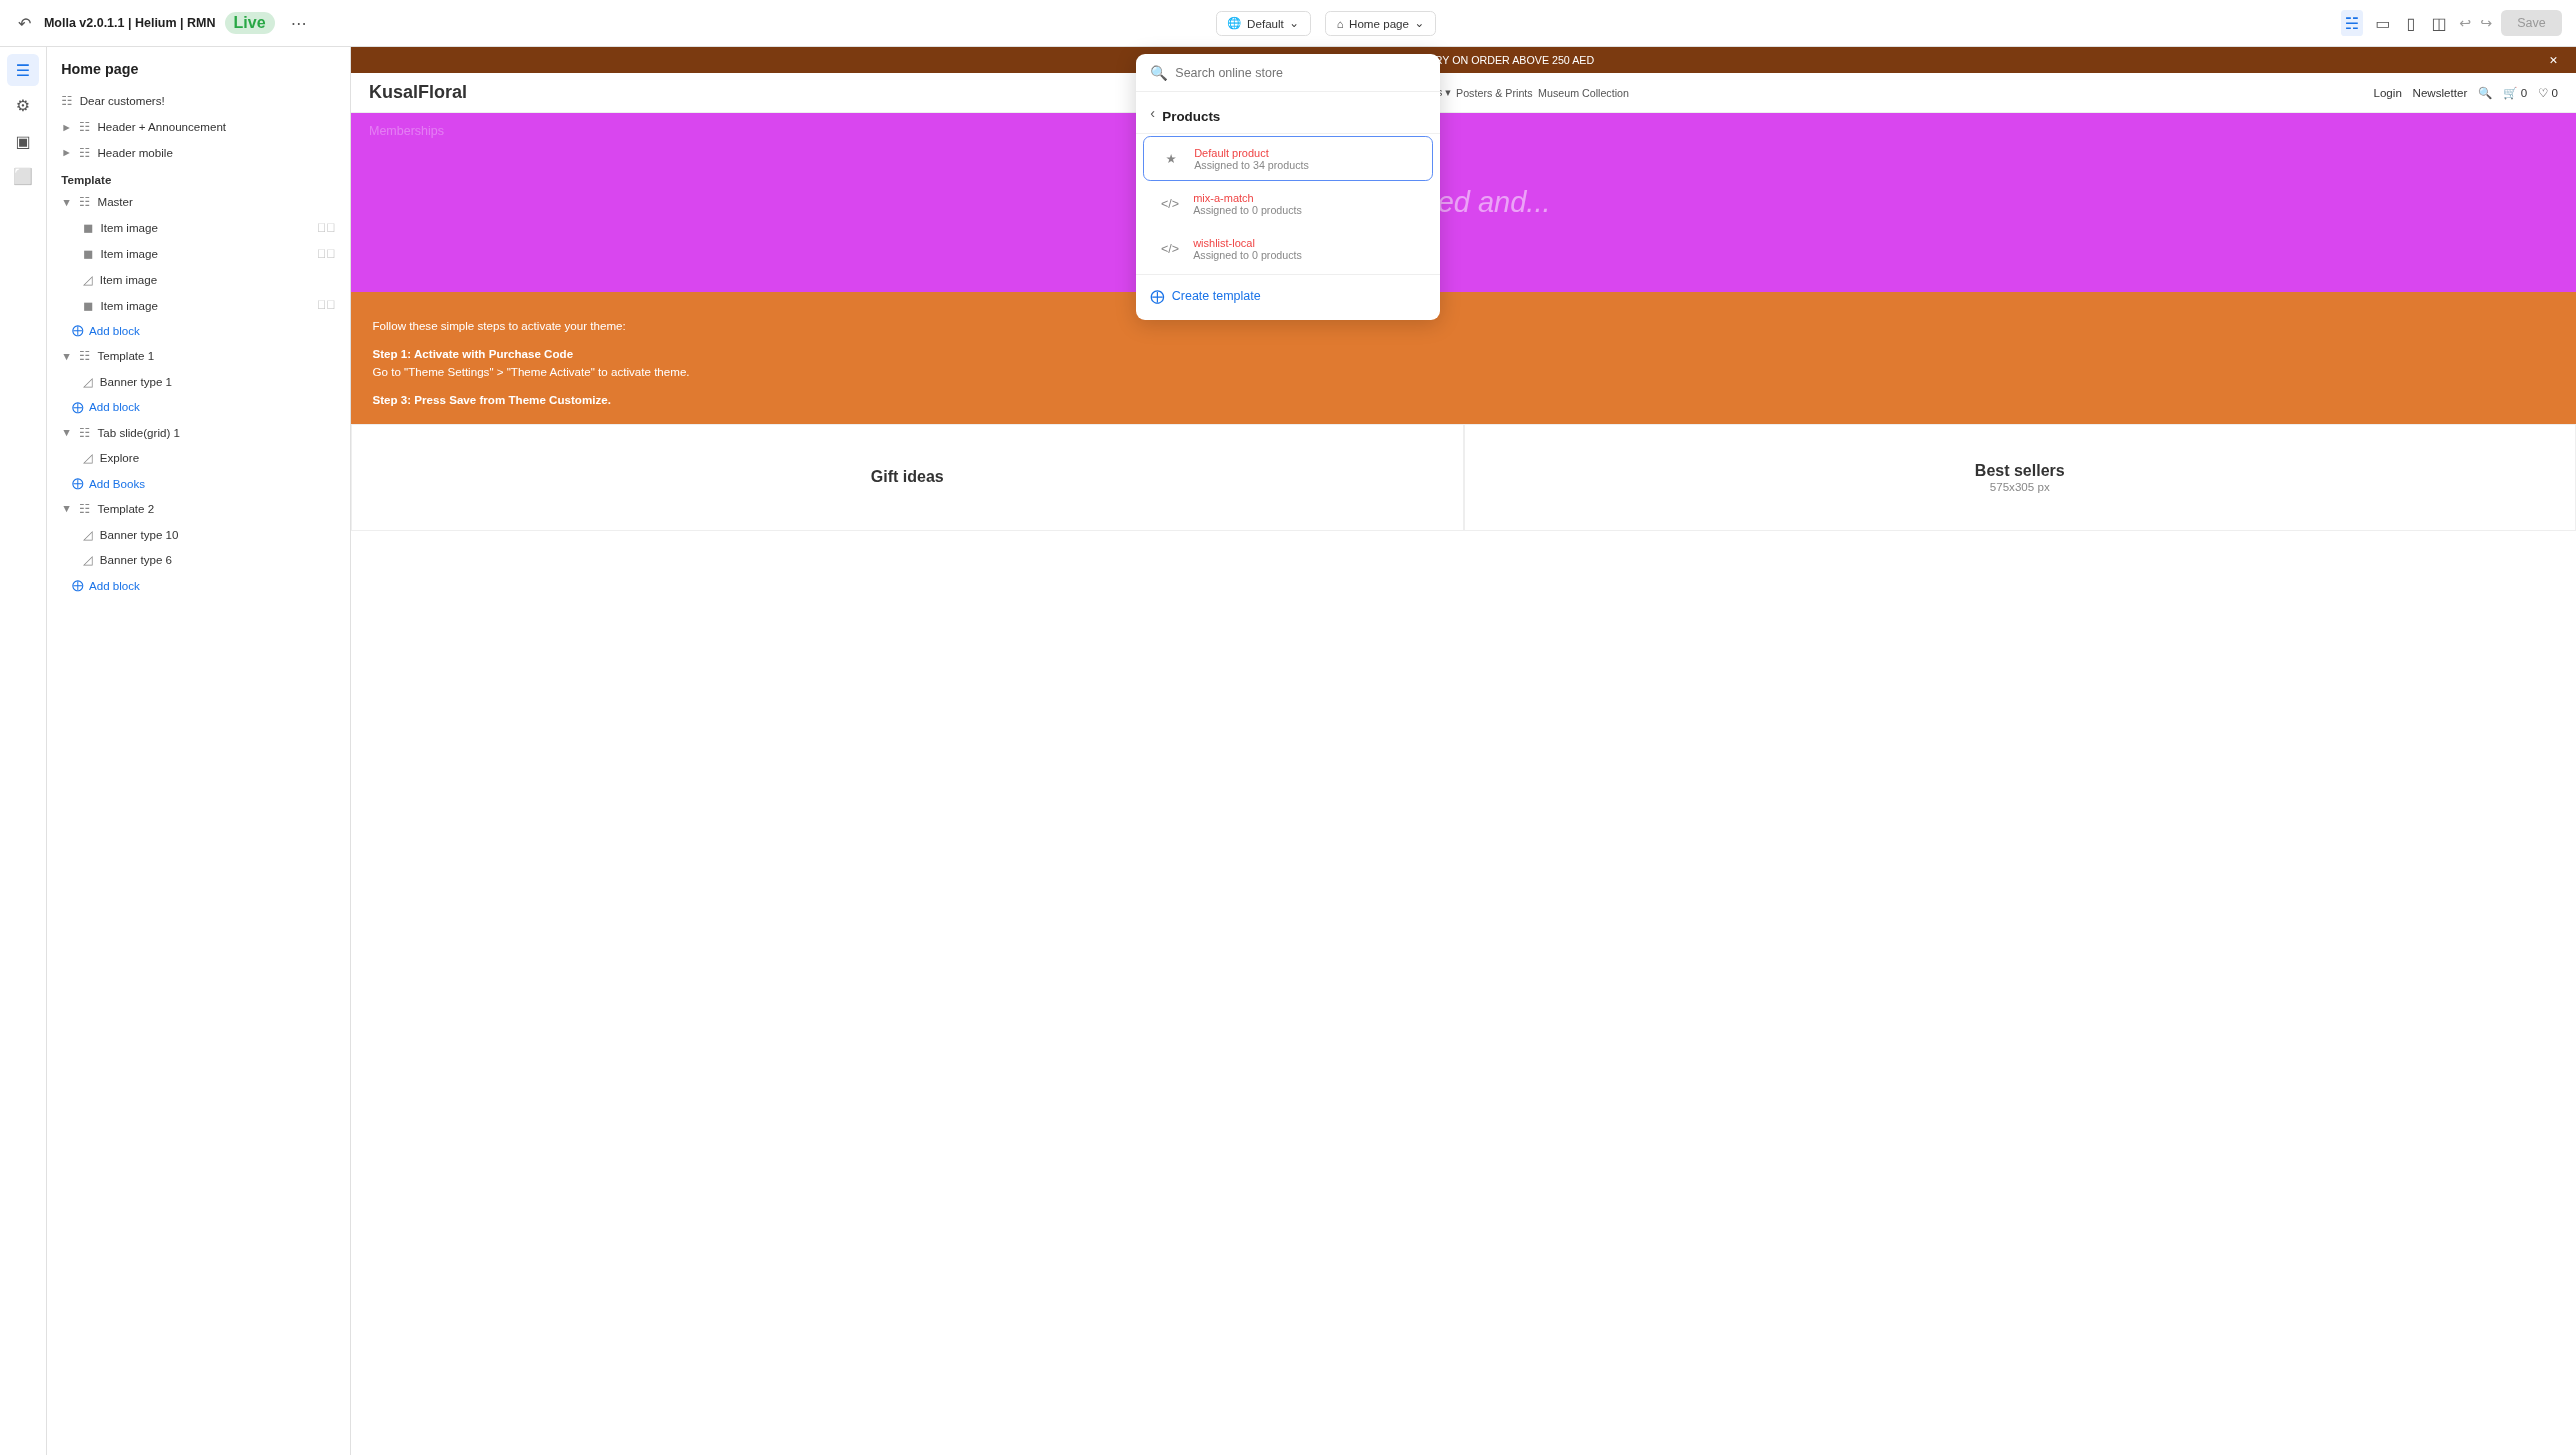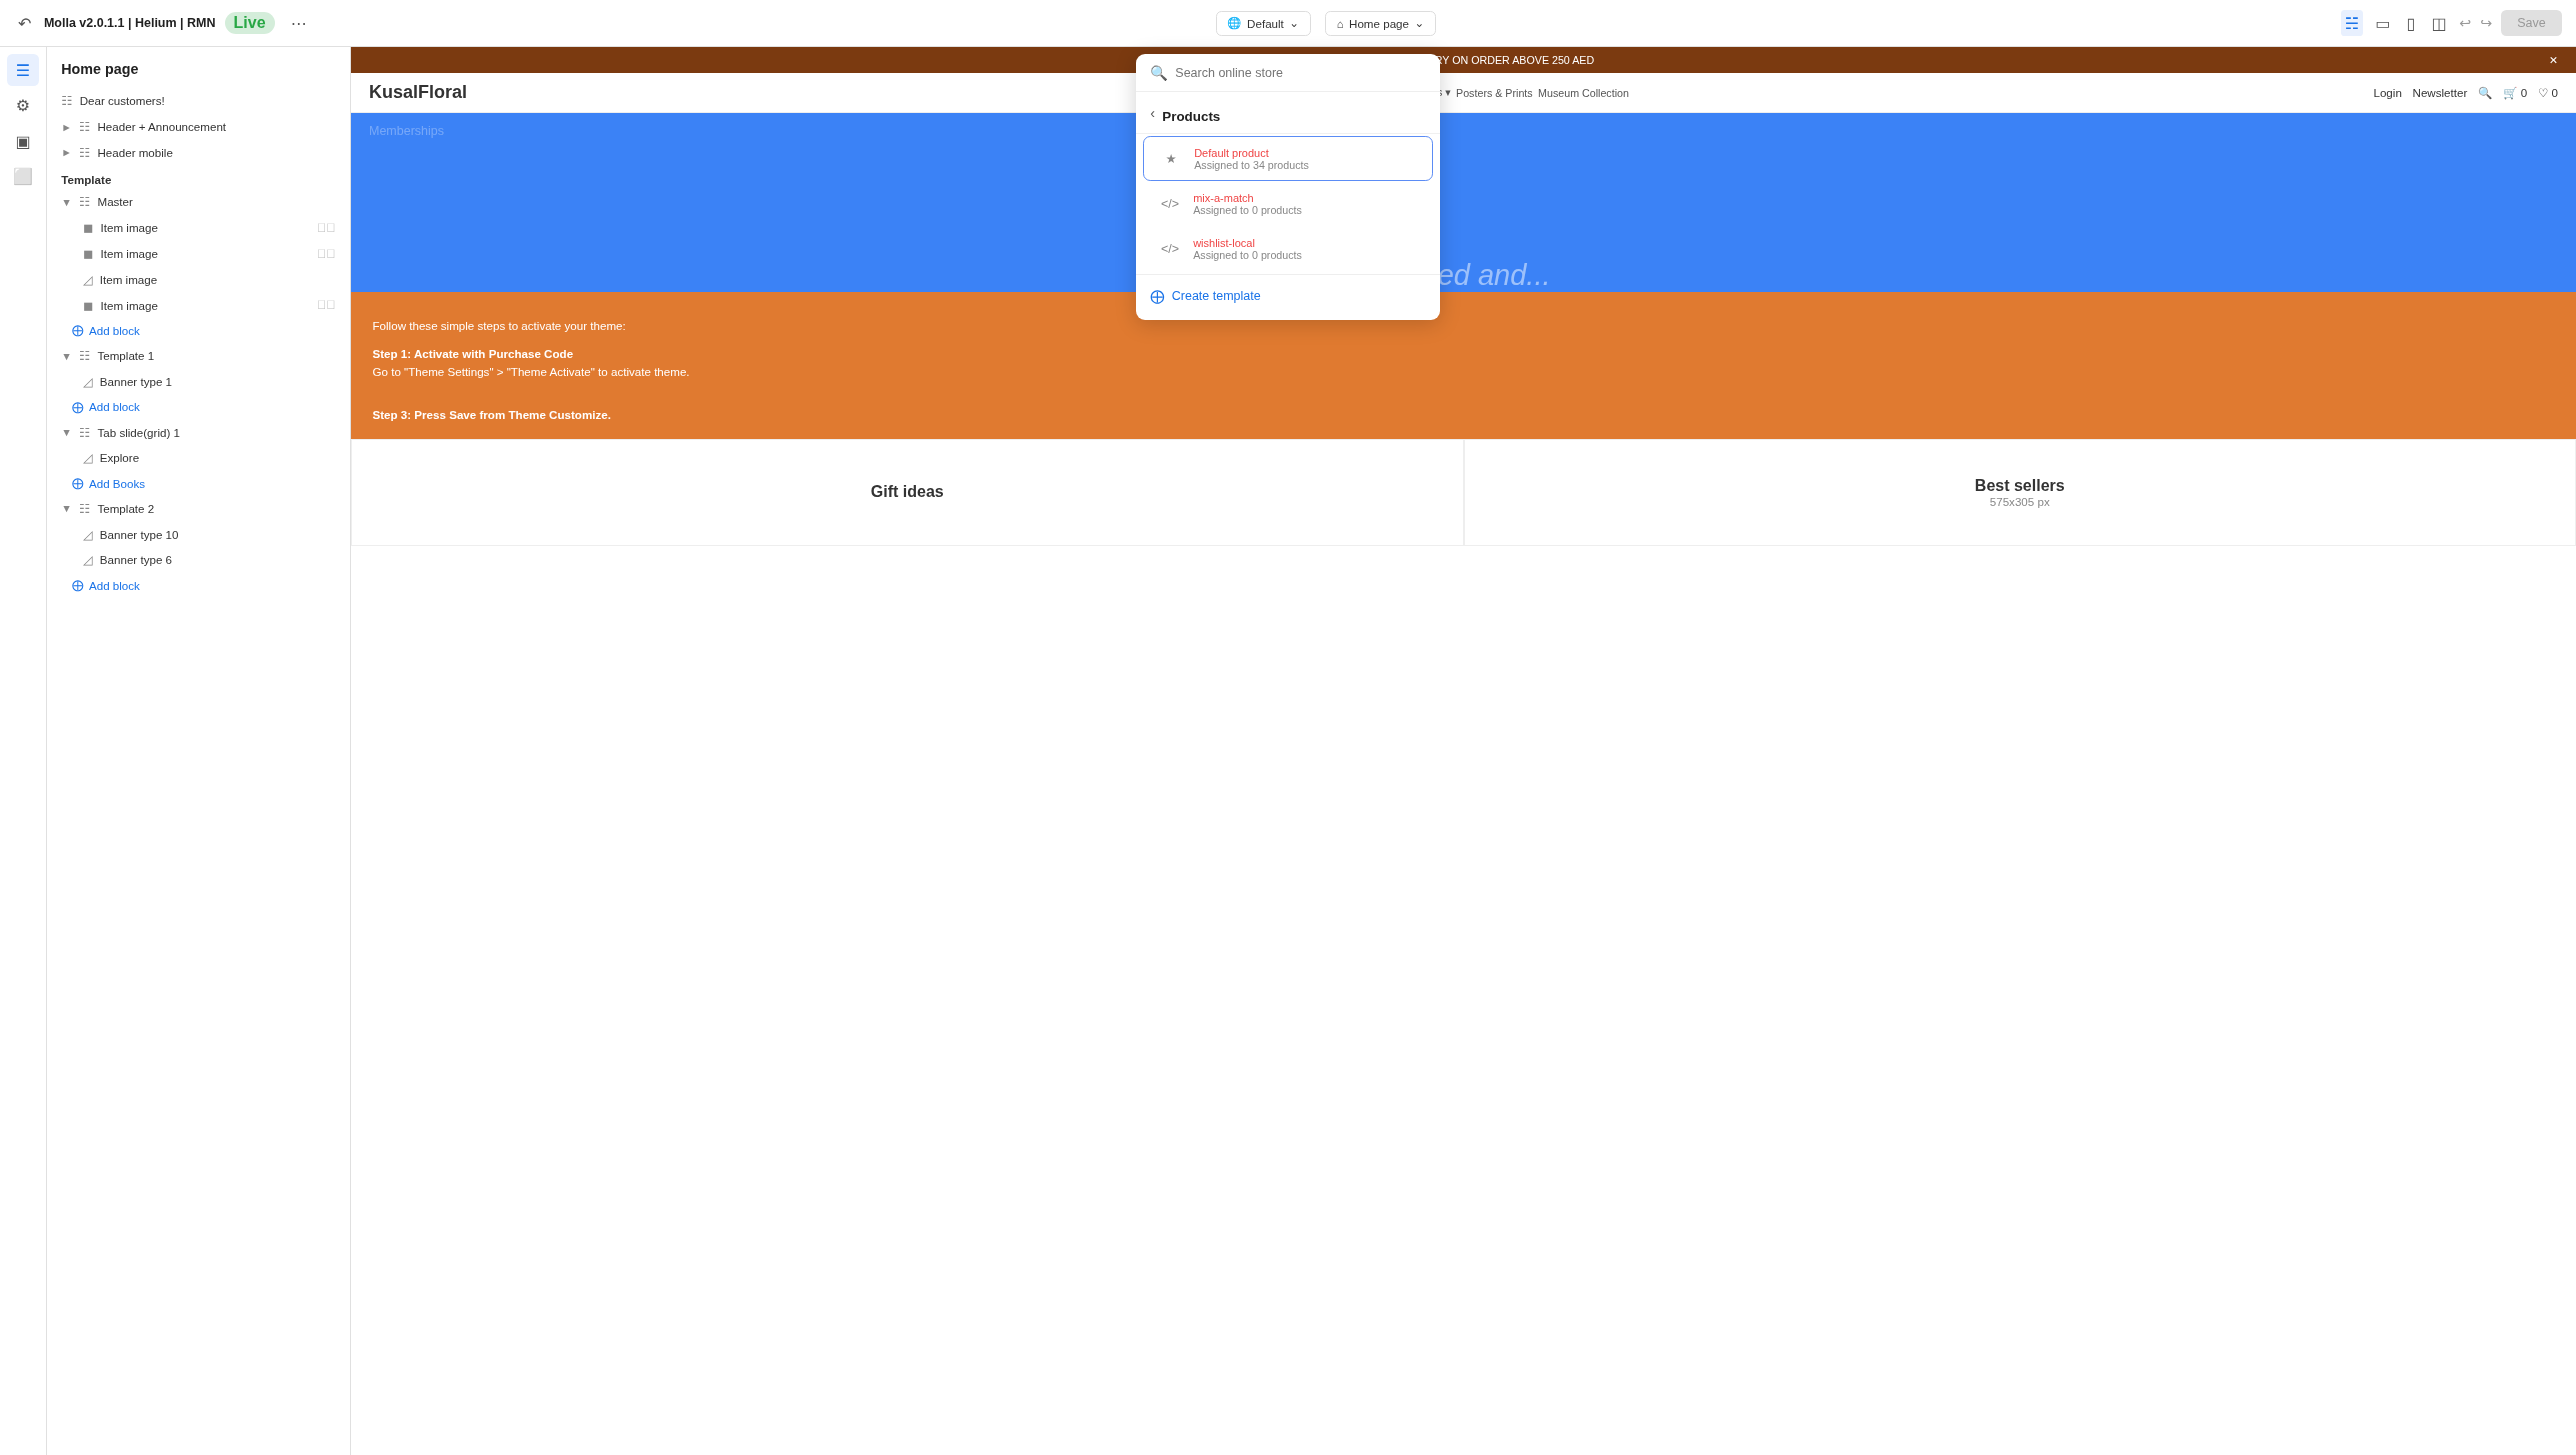--- a/index.html
+++ b/index.html
@@ -45,21 +45,21 @@
     .preview-area { flex: 1; overflow: hidden; position: relative; background: #e5e5e5; }
     .preview-frame { width: 100%; height: 100%; overflow: hidden; position: relative; }
     .preview-content { width: 100%; height: 100%; background: #fff; overflow: hidden; }
 
     
     .store-header { background: #7b3a10; color: #fff; text-align: center; padding: 7.2px; font-size: 10.7px; }
     .store-nav { background: #fff; padding: 9px 18px; display: flex; align-items: center; justify-content: space-between; border-bottom: 0.9px solid #eee; }
     .store-logo { font-size: 18px; font-weight: 700; color: #333; }
     .store-nav-links { display: flex; align-items: center; gap: 5.4px; font-size: 10.7px; color: #555; }
     .store-nav-right { display: flex; align-items: center; gap: 10.7px; font-size: 11.6px; color: #333; }
-    .store-hero { background: #3b82f6; height: 179px; display: flex; align-items: flex-end; justify-content: center; overflow: hidden; position: relative; }
+    .store-hero { background: #d946ef; height: 179px; display: flex; align-items: center; justify-content: center; overflow: hidden; position: relative; }
     .hero-text { color: rgba(255,255,255,0.5); font-size: 29px; font-style: italic; }
     .store-notice { background: #e07a30; color: #fff; padding: 14.3px 21.5px; font-size: 11.6px; line-height: 1.6; }
     .store-grid { display: flex; gap: 0; }
     .store-grid-item { flex: 1; border: 0.9px solid #eee; padding: 18px; min-height: 107px; display: flex; align-items: center; justify-content: center; }
     .store-grid-item h3 { font-size: 16px; color: #333; }
     .px-label { font-size: 11.6px; color: #888; }
 
     
     .dropdown-overlay { position: fixed; top: 54px; left: 50%; transform: translateX(-50%); width: 304px; background: #fff; border-radius: 9px; box-shadow: 0 3.6px 21.5px rgba(0,0,0,0.18); z-index: 1000; padding-bottom: 7.2px; }
     .search-box { display: flex; align-items: center; gap: 7.2px; padding: 10.7px 14.3px; border-bottom: 0.9px solid #eee; }
@@ -247,21 +247,21 @@
           </div>
         </div>
         <div class="store-hero">
           <span style="color: rgba(255,255,255,0.3); font-size: 12.5px; position:absolute; top:10.7px; left:18px;">Memberships</span>
           <span class="hero-text">Limited and...</span>
         </div>
         <div class="store-notice">
           <div style="margin-top: 10.7px;">Follow these simple steps to activate your theme:</div>
           <div style="margin-top: 9px; font-weight: 700;">Step 1: Activate with Purchase Code</div>
           <div>Go to "Theme Settings" &gt; "Theme Activate" to activate theme.</div>
-          <div style="margin-top: 24px; font-weight: 700;">Step 3: Press Save from Theme Customize.</div>
+          <div style="margin-top: 9px; font-weight: 700;">Step 3: Press Save from Theme Customize.</div>
         </div>
         <div class="store-grid">
           <div class="store-grid-item">
             <h3>Gift ideas</h3>
           </div>
           <div class="store-grid-item">
             <div style="text-align:center;">
               <h3>Best sellers</h3>
               <div class="px-label">575x305 px</div>
             </div>

